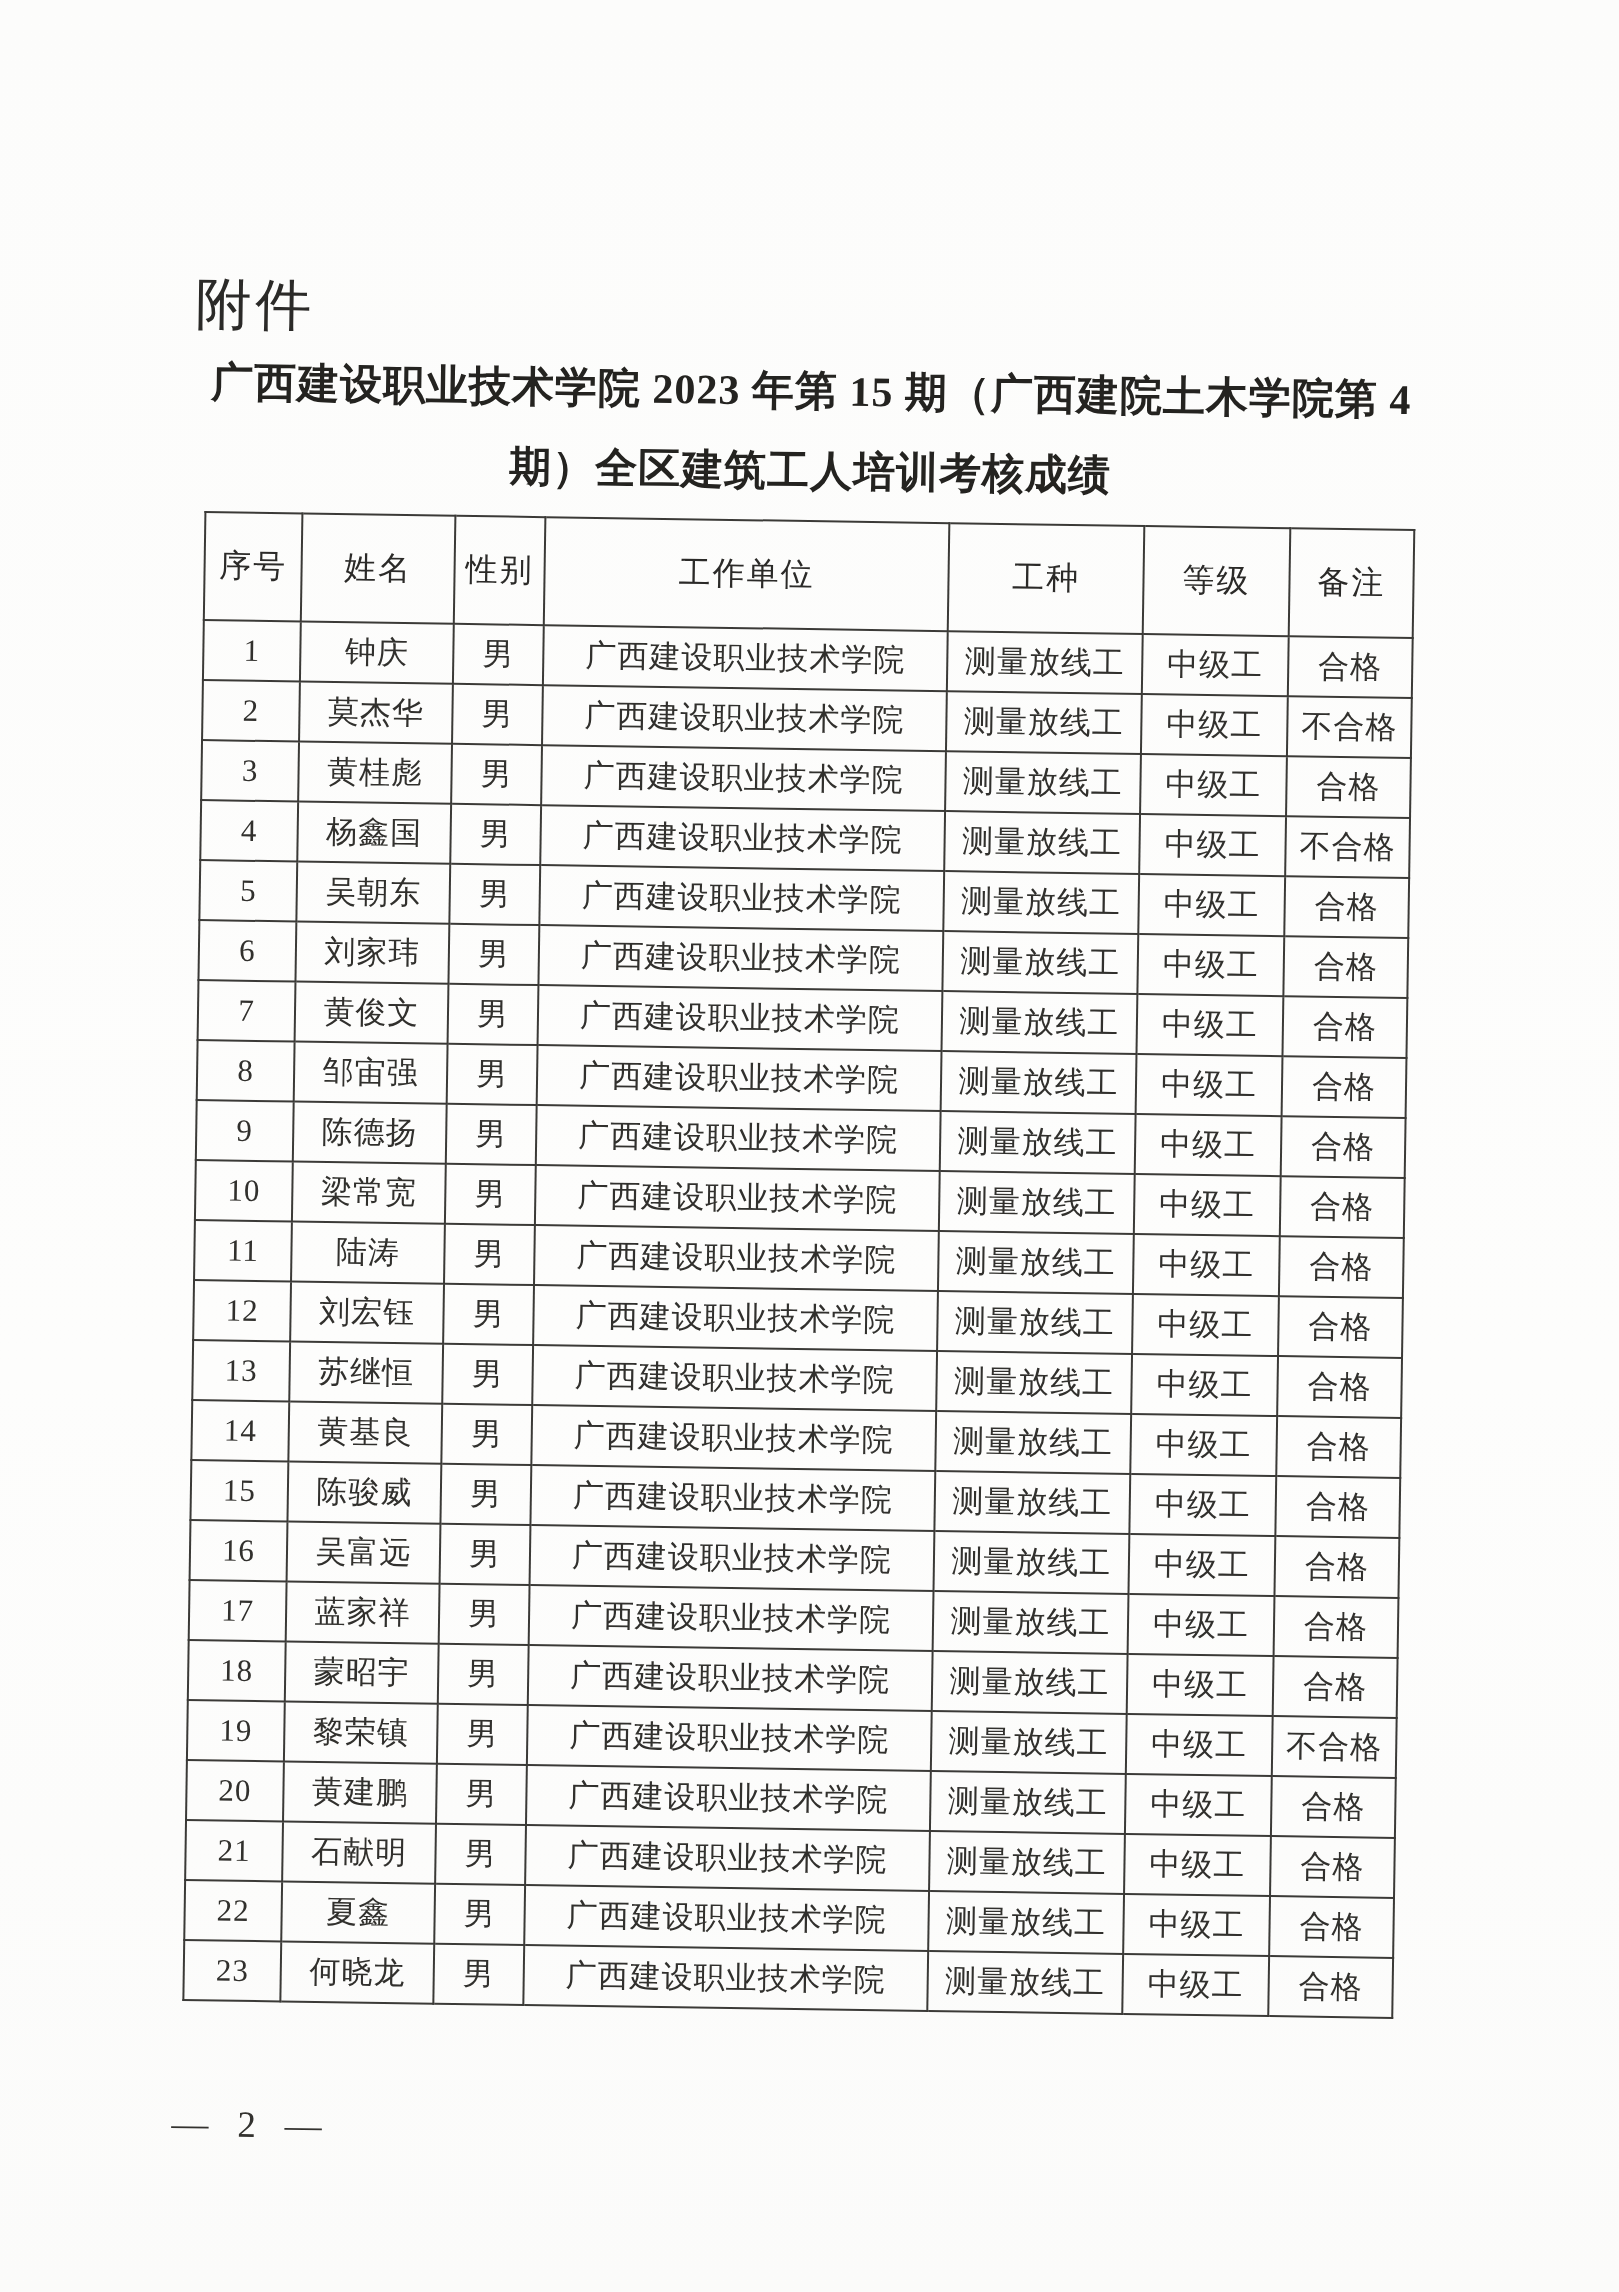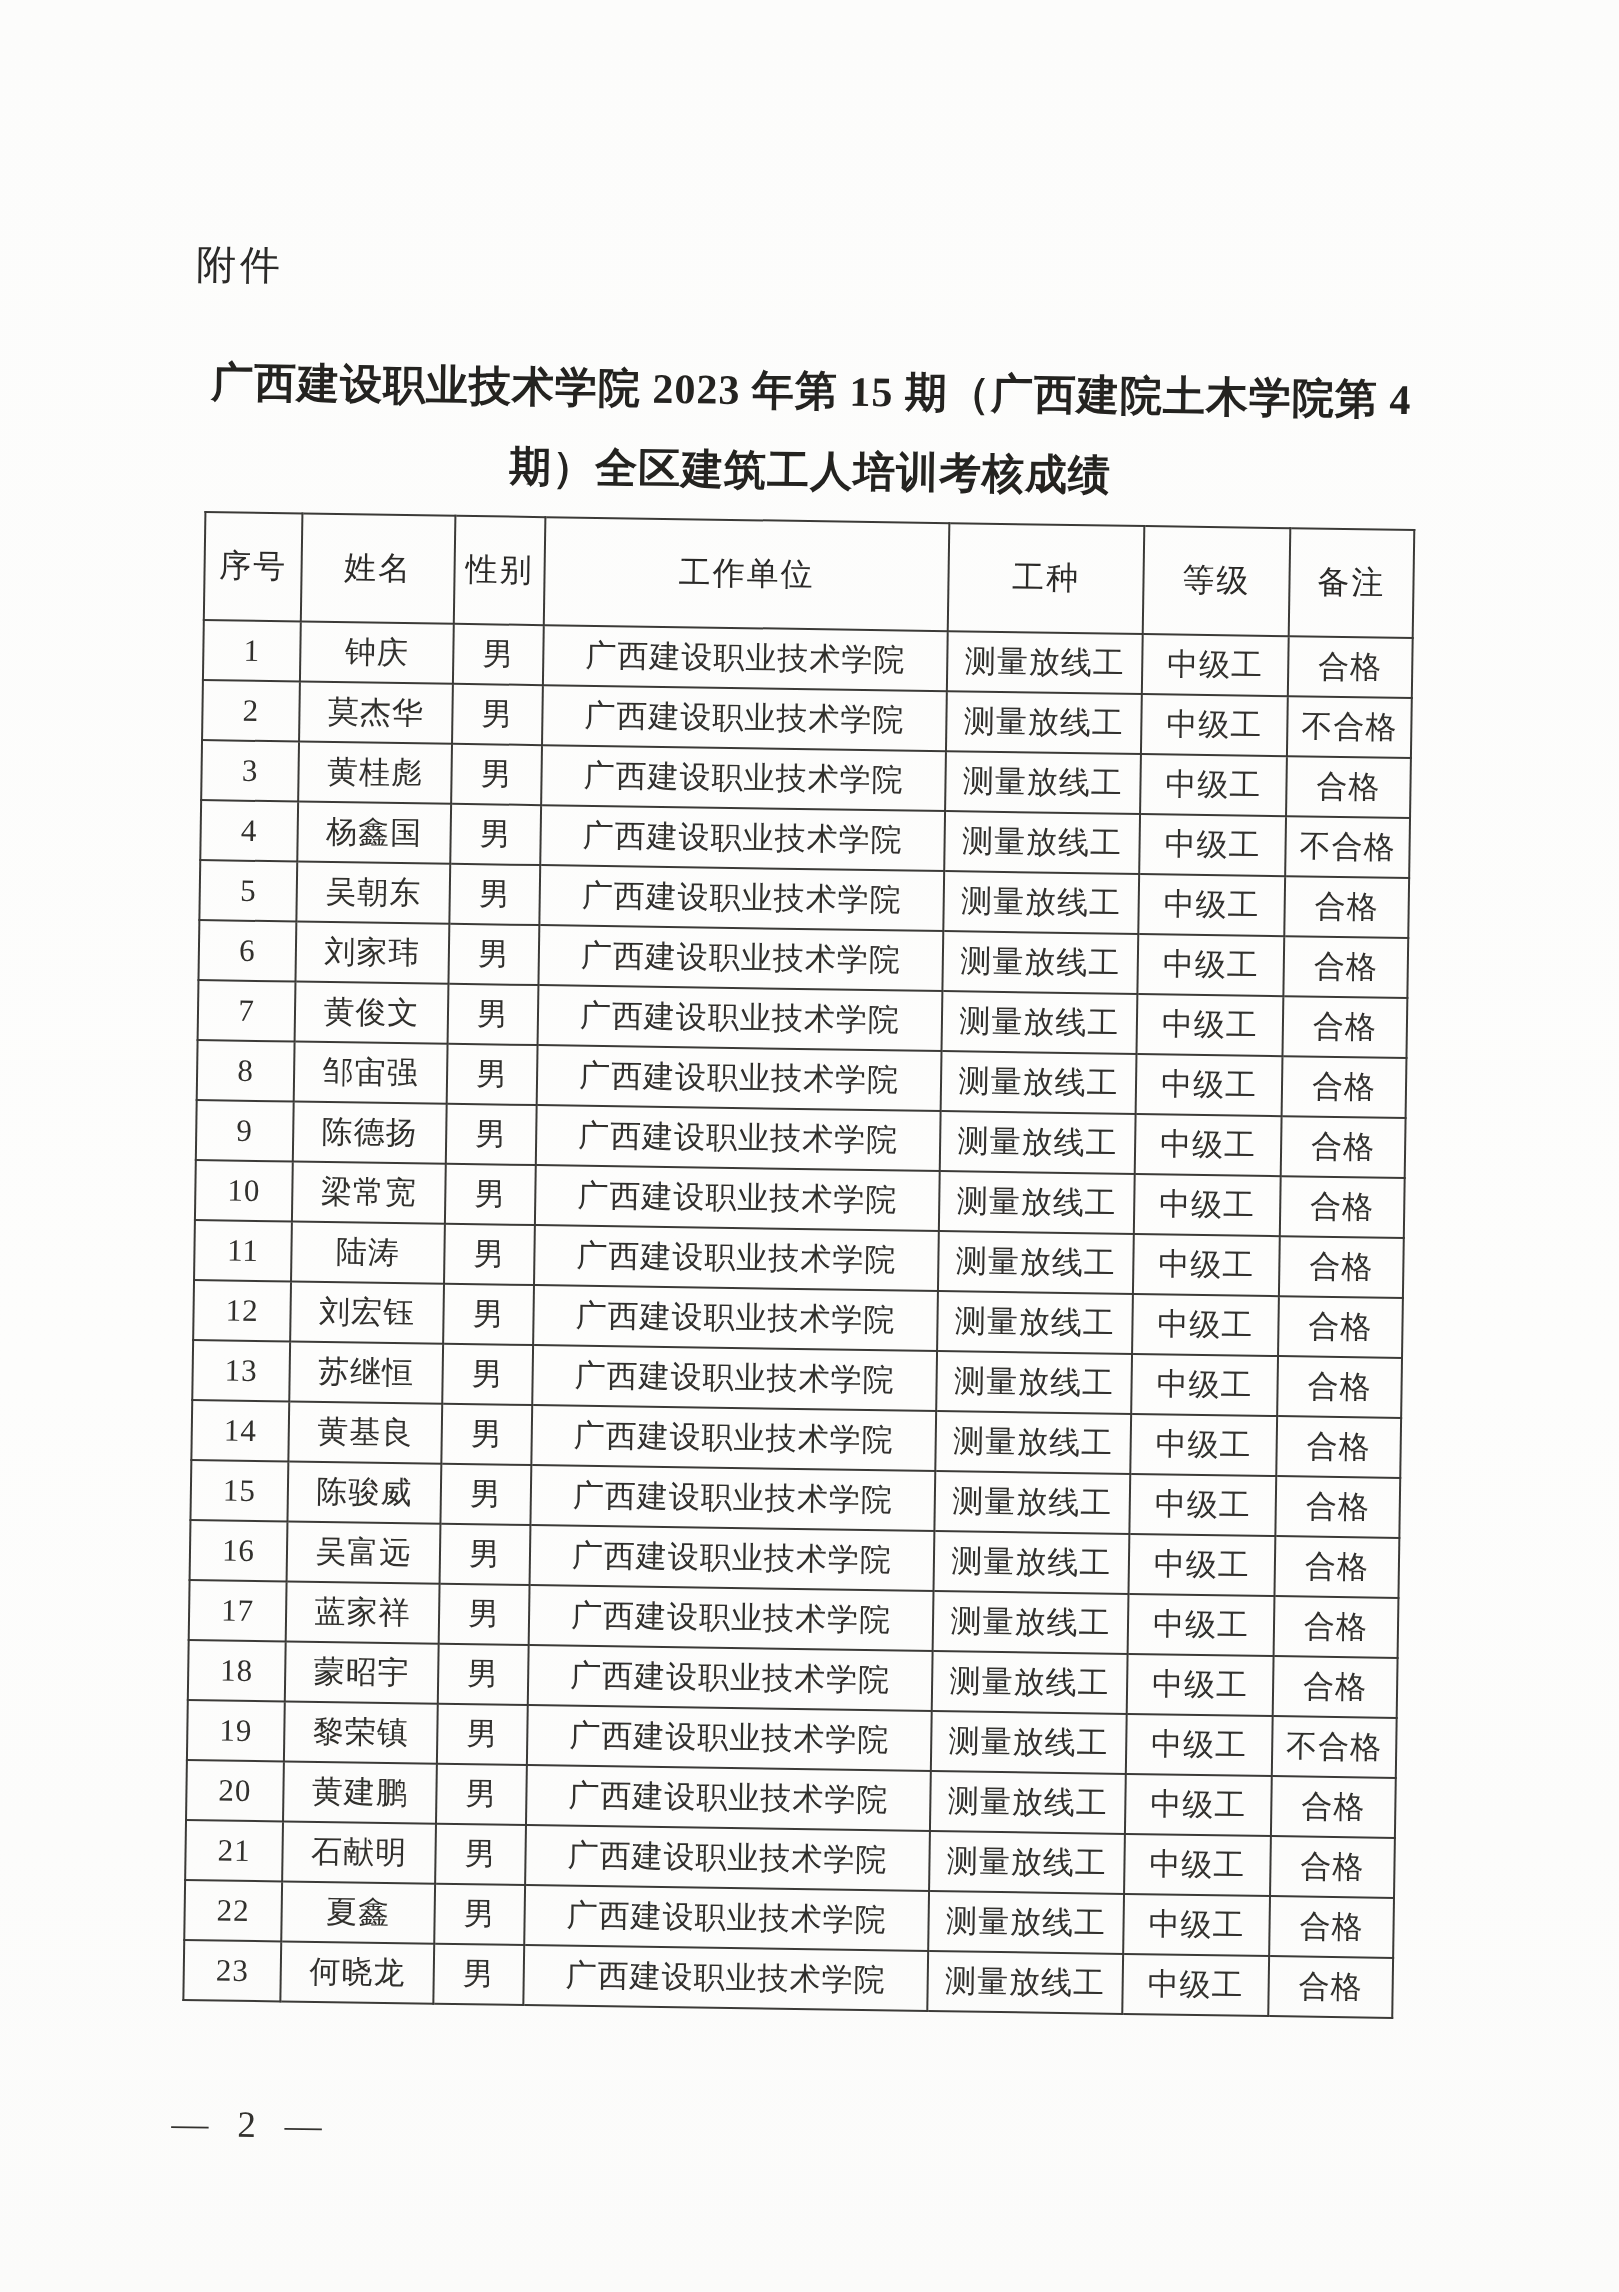--- a/index.html
+++ b/index.html
@@ -19,22 +19,22 @@
     position: absolute;
     left: 0; top: 0;
     width: 1619px;
     height: 2293px;
     transform: rotate(0.85deg);
     transform-origin: 0 0;
   }
   .attachment {
     position: absolute;
     left: 200px;
-    top: 238px;
-    font-size: 40px;
+    top: 268px;
+    font-size: 56px;
     line-height: 1.2;
     letter-spacing: 3.9px;
   }
   .doc-title {
     position: absolute;
     left: 212px;
     top: 339px;
     width: 1210px;
     text-align: center;
     font-size: 42px;

